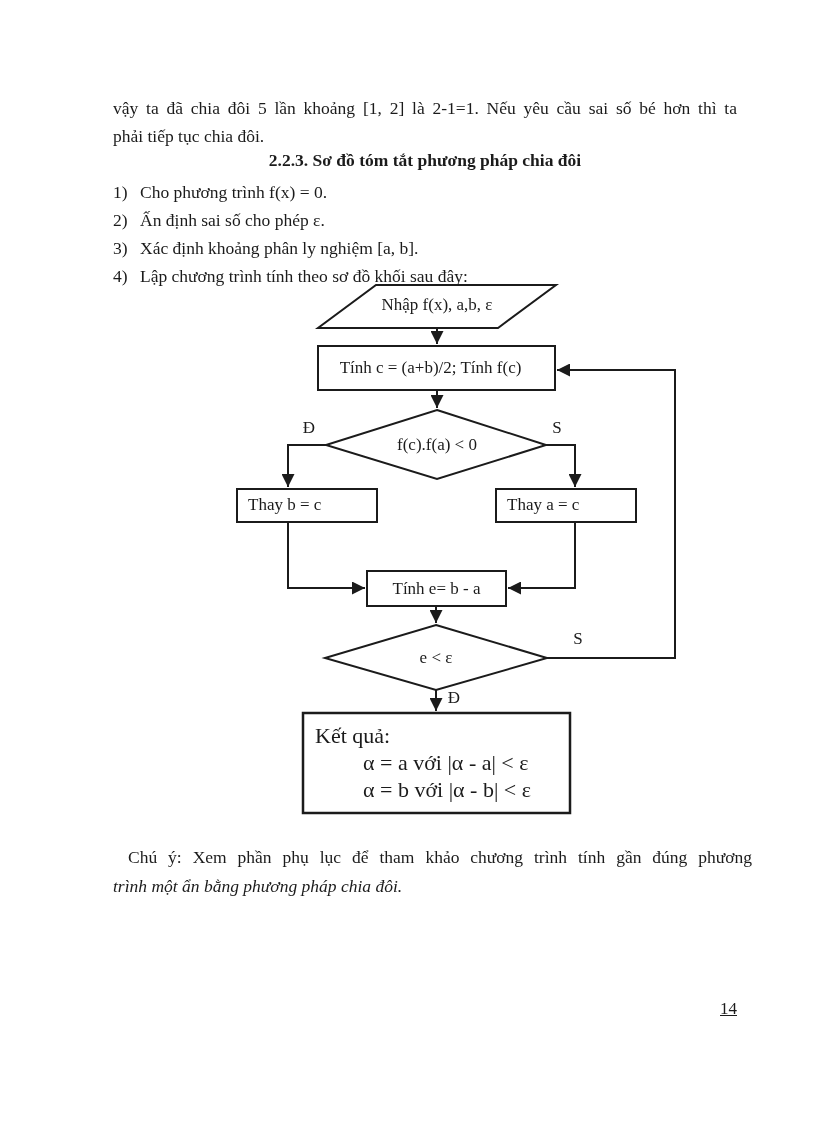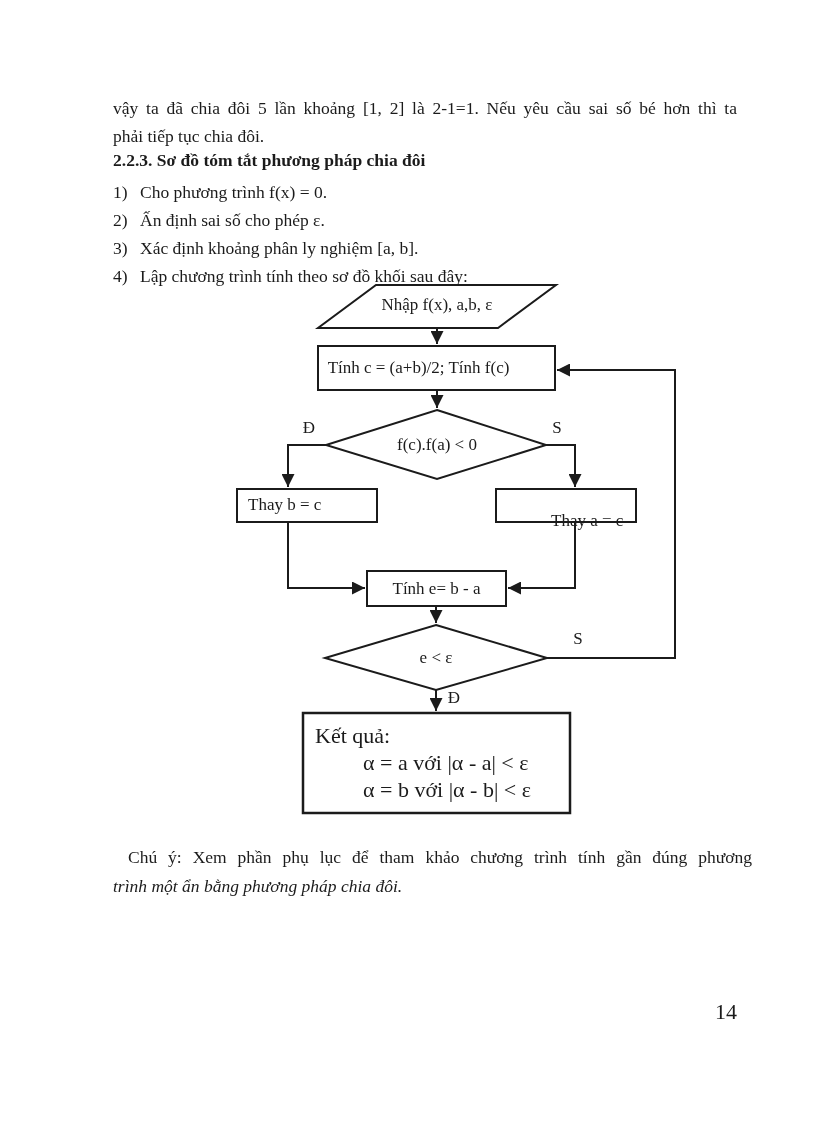--- a/index.html
+++ b/index.html
@@ -4,28 +4,28 @@
 <style>
   html,body{margin:0;padding:0;background:#e8e8e8;}
   .page{
     position:relative;width:816px;height:1123px;background:#ffffff;
     font-family:"Liberation Serif","DejaVu Serif",serif;color:#1b1b1b;
     overflow:hidden;margin:0 auto;
   }
   .abs{position:absolute;}
   .bodytext{font-size:17.5px;line-height:28px;}
   .just{text-align:justify;text-align-last:justify;}
-  .heading{font-weight:bold;font-size:17.5px;}
+  .heading{font-weight:bold;font-size:17.5px;text-align:center;}
   .step{display:flex;font-size:17.5px;line-height:28px;}
   .step .num{width:27px;flex:0 0 27px;}
   .fc-label{position:absolute;font-size:17px;line-height:20px;white-space:nowrap;}
   .fc-center{text-align:center;}
   .result-text{position:absolute;font-size:22px;line-height:27px;}
   .result-text .indent{margin-left:48px;}
-  .pagenum{font-size:22px;}
+  .pagenum{font-size:17px;text-decoration:underline;}
   svg{display:block;}
 </style>
 </head>
 <body>
 
 <div class="page">
 
   <div class="abs bodytext just" style="left:113px;top:94px;width:624px;">vậy ta đã chia đôi 5 lần khoảng [1, 2] là 2-1=1. Nếu yêu cầu sai số bé hơn thì ta</div>
   <div class="abs bodytext" style="left:113px;top:122px;width:624px;">phải tiếp tục chia đôi.</div>
 
@@ -71,26 +71,26 @@
       <path d="M96,167 L58,167 L58,209" fill="none" stroke="#1b1b1b" stroke-width="2" marker-end="url(#arr)"></path>
       <path d="M316,167 L345,167 L345,209" fill="none" stroke="#1b1b1b" stroke-width="2" marker-end="url(#arr)"></path>
       <path d="M58,244 L58,310 L135,310" fill="none" stroke="#1b1b1b" stroke-width="2" marker-end="url(#arr)"></path>
       <path d="M345,244 L345,310 L278,310" fill="none" stroke="#1b1b1b" stroke-width="2" marker-end="url(#arr)"></path>
       <path d="M206,328 L206,345" fill="none" stroke="#1b1b1b" stroke-width="2" marker-end="url(#arr)"></path>
       <path d="M317,380 L445,380 L445,92 L327,92" fill="none" stroke="#1b1b1b" stroke-width="2" marker-end="url(#arr)"></path>
       <path d="M206,412 L206,433" fill="none" stroke="#1b1b1b" stroke-width="2" marker-end="url(#arr)"></path>
     </svg>
 
     <div class="fc-label fc-center" style="left:107px;top:17px;width:200px;">Nhập f(x), a,b, ε</div>
-    <div class="fc-label fc-center" style="left:88px;top:80px;width:201px;">Tính c = (a+b)/2; Tính f(c)</div>
+    <div class="fc-label fc-center" style="left:88px;top:80px;width:201px;padding-left:12px;">Tính c = (a+b)/2; Tính f(c)</div>
     <div class="fc-label fc-center" style="left:107px;top:157px;width:200px;">f(c).f(a) &lt; 0</div>
     <div class="fc-label fc-center" style="left:68px;top:140px;width:22px;">Đ</div>
     <div class="fc-label fc-center" style="left:316px;top:140px;width:22px;">S</div>
     <div class="fc-label" style="left:18px;top:217px;">Thay b = c</div>
-    <div class="fc-label" style="left:277px;top:233px;margin-left:44px;">Thay a = c</div>
+    <div class="fc-label" style="left:277px;top:217px;">Thay a = c</div>
     <div class="fc-label fc-center" style="left:137px;top:301px;width:139px;">Tính e= b - a</div>
     <div class="fc-label fc-center" style="left:106px;top:370px;width:200px;">e &lt; ε</div>
     <div class="fc-label fc-center" style="left:337px;top:351px;width:22px;">S</div>
     <div class="fc-label fc-center" style="left:213px;top:410px;width:22px;">Đ</div>
 
     <div class="result-text" style="left:85px;top:444px;width:250px;">
       <div>Kết quả:</div>
       <div class="indent">α = a với |α - a| &lt; ε</div>
       <div class="indent">α = b với |α - b| &lt; ε</div>
     </div>

